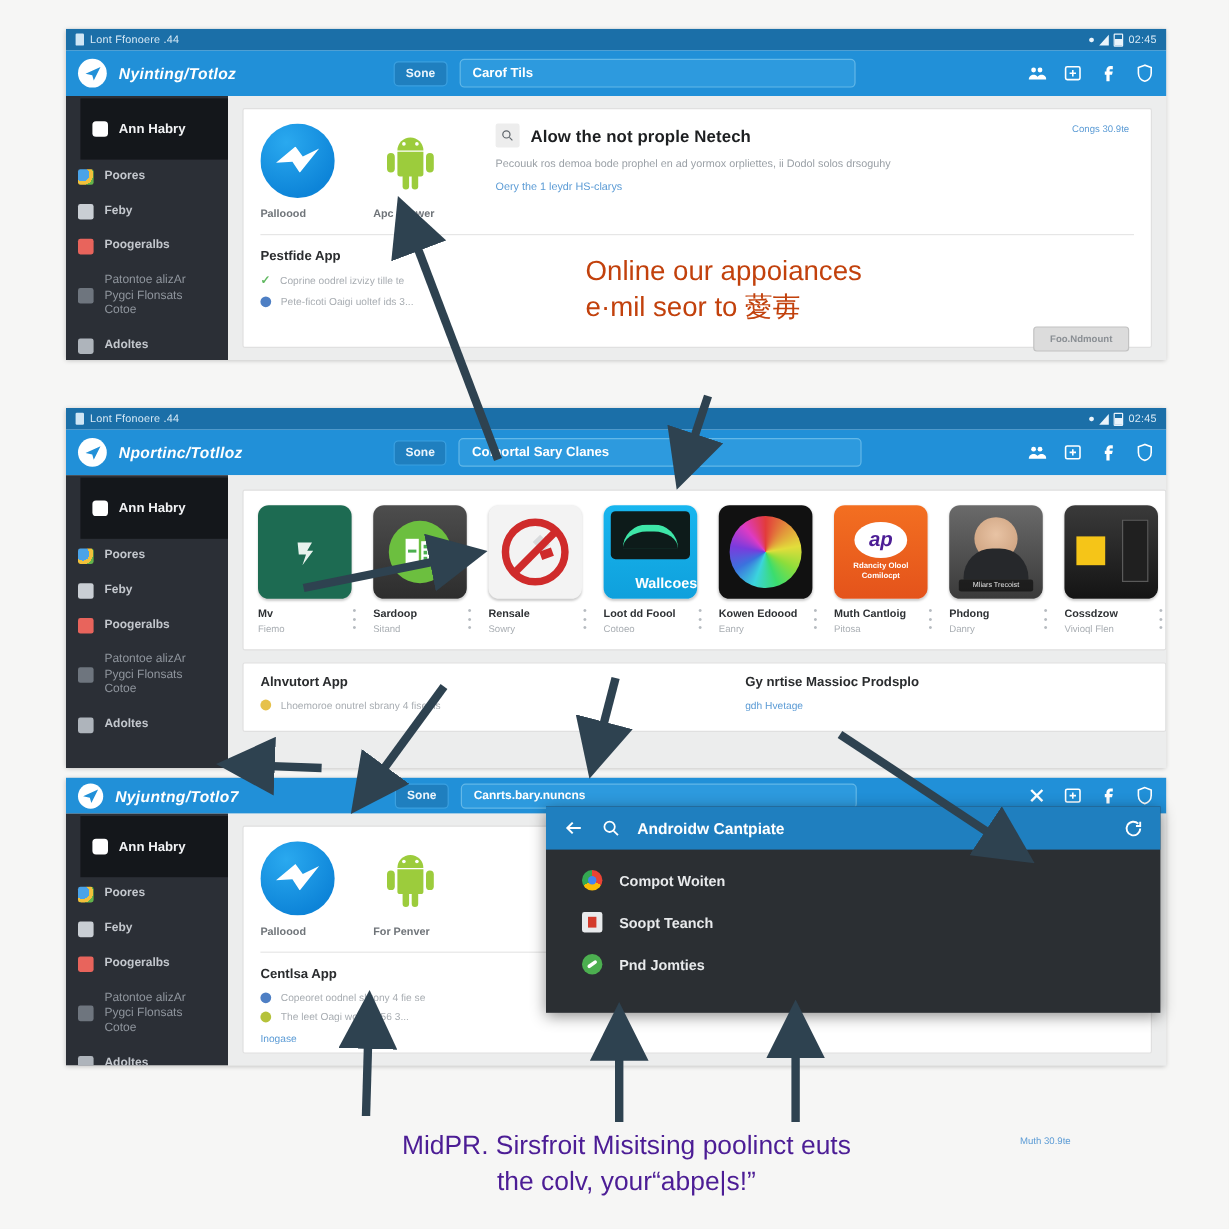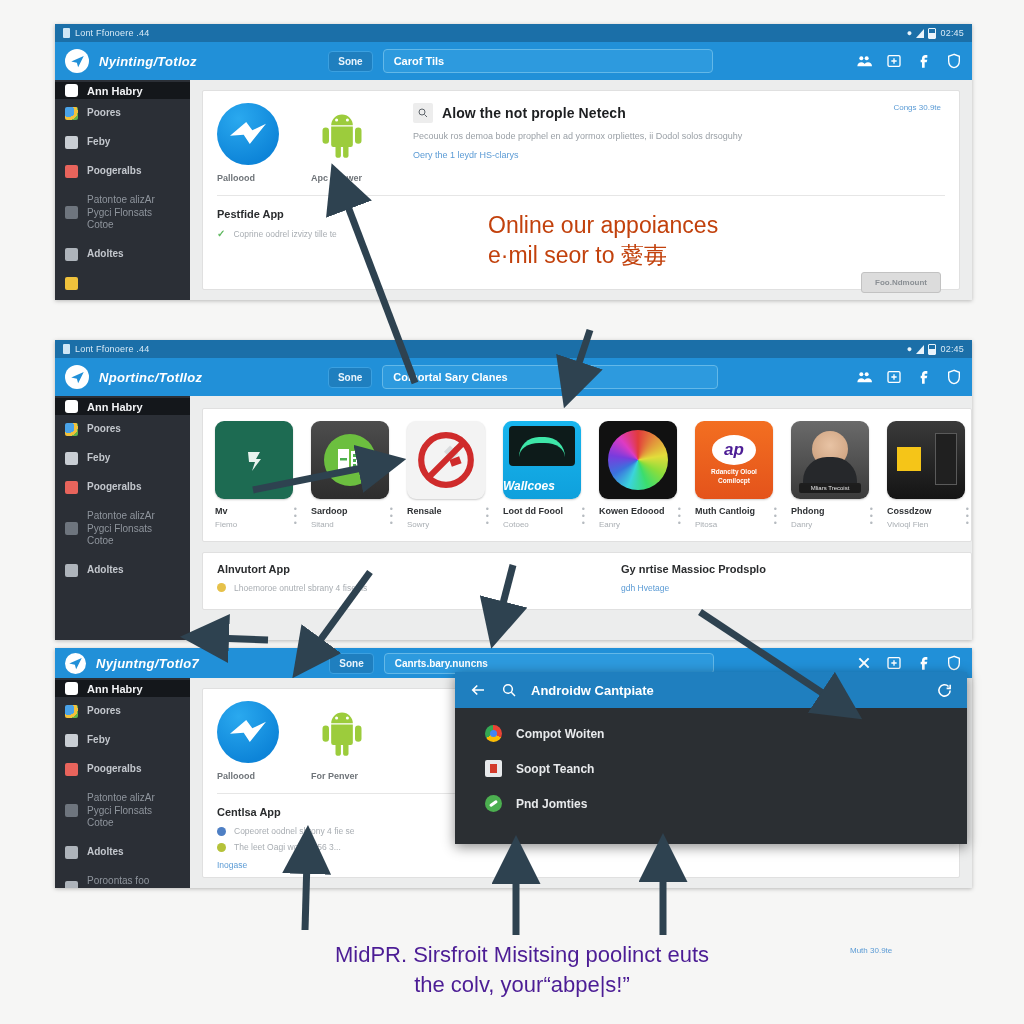--- a/index.html
+++ b/index.html
@@ -37,21 +37,21 @@
              padding: 4px 9px; border-radius: 4px; border: 1px solid #3ba0e0; white-space: nowrap; }
   .searchfield { background: #2d9ade; border: 1px solid #63b8e8; border-radius: 4px;
                  height: 24px; display: flex; align-items: center; padding: 0 10px;
                  color: #ffffff; font-size: 11px; font-weight: bold; min-width: 200px; }
   .bar-icons { display: flex; align-items: center; gap: 14px; padding-left: 12px; }
   .bar-icons svg { width: 16px; height: 16px; fill: #ffffff; }
 
   .body-row { display: flex; height: calc(100% - 56px); }
   .sidebar { width: 135px; background: #2b2f36; flex: 0 0 135px; padding-top: 2px; }
   .sb-head { background: #14171b; display: flex; align-items: center; gap: 9px;
-             padding: 2px 10px; }
+             padding: 19px 10px; margin-left: 12px; }
   .sb-head .label { color: #f2f3f5; font-size: 11px; font-weight: bold; }
   .sb-item { display: flex; align-items: center; gap: 9px; padding: 8px 10px; }
   .sb-item .label { color: #c3c7cd; font-size: 10px; font-weight: bold; line-height: 1.25; }
   .sb-item.dim .label { color: #8f959d; font-weight: normal; }
   .sq { width: 13px; height: 13px; border-radius: 2px; flex: 0 0 auto; }
   .sq.white  { background: #ffffff; border-radius: 3px; }
   .sq.multi  { background: radial-gradient(circle at 30% 35%, #4aa3e8 0 45%, #f2c13b 45% 70%, #63b34a 70% 100%); }
   .sq.grey   { background: #c9ced4; }
   .sq.red    { background: #e8645c; }
   .sq.dkgrey { background: #6e757e; }
@@ -107,22 +107,22 @@
   .kebab { color: #b6bbc0; font-size: 9px; line-height: .8; letter-spacing: 0; }
   .kebab span { display: block; }
 
   .t-green  { background: #1d6b52; display:flex;align-items:center;justify-content:center; border-radius:50%; }
   .t-excel  { background: linear-gradient(#4d4d4d,#2d2d2d); display:flex;align-items:center;justify-content:center;}
   .t-excel .circ { width:52px;height:52px;border-radius:50%;background:#6cbf3f;display:flex;align-items:center;justify-content:center;}
   .t-noroot { background: #f3f3f3; display:flex;align-items:center;justify-content:center;}
   .t-wall   { background: linear-gradient(#18b6ef,#0fa0dc); position: relative; }
   .t-wall .screen { position:absolute; left:6px; top:5px; right:6px; height:40px; background:#0d1b1a;border-radius:4px;}
   .t-wall .arc { position:absolute; left:16px; top:16px; width:46px;height:20px;border-top:6px solid #3ee6a8;border-radius:46px 46px 0 0;}
-  .t-wall .lbl { position:absolute; left:0; right:0; bottom:6px; text-align:left; color:#fff;
-                 font-size:12px; font-weight:bold; font-style:italic; }
+  .t-wall .lbl { position:absolute; left:0; right:0; bottom:6px; text-align:right; color:#fff;
+                 font-size:12px; font-weight:bold; }
   .t-color  { background: #111; display:flex;align-items:center;justify-content:center;}
   .t-color .wheel { width:60px;height:60px;border-radius:50%;
       background: conic-gradient(#e23b3b,#e2913b,#e2dd3b,#8ddd3b,#3bdd6e,#3bd4dd,#3b72dd,#7a3bdd,#dd3bc4,#e23b3b); }
   .t-orange { background: linear-gradient(#f36f21,#e4531b); display:flex;flex-direction:column;align-items:center;justify-content:center;}
   .t-orange .blob { width:44px;height:30px;border-radius:50%;background:#fff;display:flex;align-items:center;justify-content:center;
                     color:#4c1d95;font-weight:bold;font-size:17px;font-style:italic;}
   .t-orange .ot { color:#fff;font-size:6.5px;font-weight:bold;text-align:center;line-height:1.25;margin-top:3px;}
   .t-photo  { background: linear-gradient(#6a6a6a,#3a3a3a); position:relative; }
   .t-photo .face { position:absolute; left:21px; top:10px; width:36px;height:36px;border-radius:50%;
                    background: radial-gradient(circle at 50% 40%, #e8c3a4, #c89b78); }
@@ -274,20 +274,24 @@
               </div>
               <div class="n-sub">Pecouuk ros demoa bode prophel en ad yormox orpliettes, ii Dodol solos drsoguhy</div>
               <div class="n-link">Oery the 1 leydr HS-clarys</div>
             </div>
           </div>
           <div class="divider"></div>
           <div class="sec-title">Pestfide App</div>
           <div class="bullet">
             <span class="check">✓</span>
             <span class="txt">Coprine oodrel izvizy tille te</span>
+          </div>
+          <div class="bullet">
+            <span class="dot" style="background:#4e7fc4"></span>
+            <span class="txt">Pete-ficoti Oaigi uoltef ids 3...</span>
           </div>
           <div class="greybtn" style="right:18px; bottom:-4px;">Foo.Ndmount</div>
         </div>
       </div>
     </div>
   </div>
 
   <div class="panel" style="left:55px; top:340px; width:917px; height:300px;">
     <div class="statusbar">
       <div class="sb-left">

